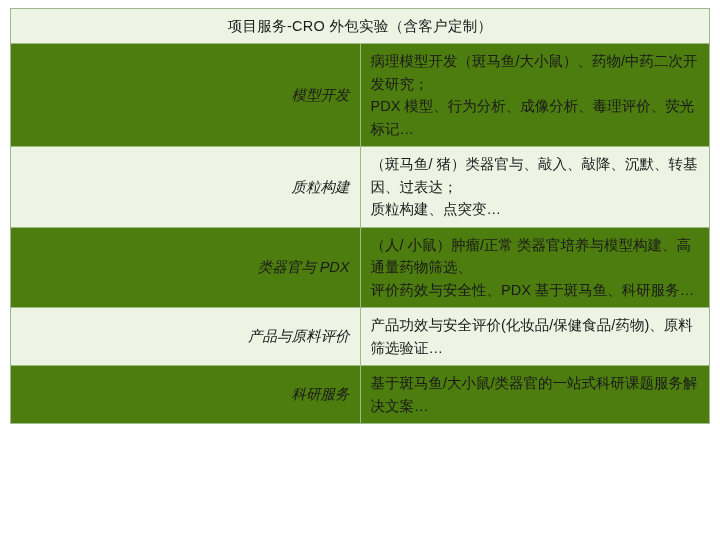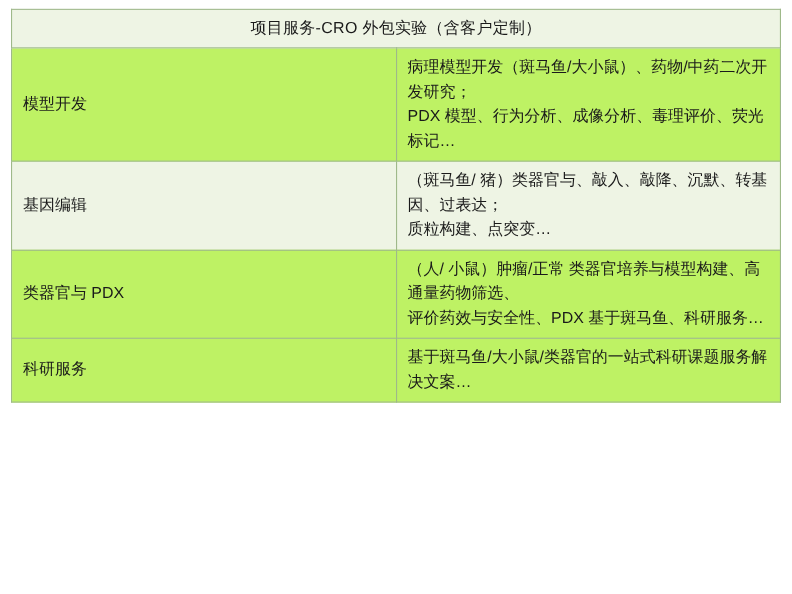--- a/index.html
+++ b/index.html
@@ -36,29 +36,30 @@
   }
   .title-cell {
     background: #eef4e4;
     text-align: center;
     font-size: 15px;
     padding: 9px 6px;
     letter-spacing: 0.3px;
   }
   .cat-cell {
     width: 180px;
-    text-align: left;
+    text-align: right;
     font-size: 14.5px;
     padding: 6px 4px;
+    font-style: italic;
   }
   .desc-cell {
     text-align: left;
   }
   .row-light td {
-    background: #bef264;
+    background: #4d7c0f;
   }
   .row-tint td {
     background: #eef4e4;
   }
   .desc-line {
     display: block;
   }
 </style>
 </head>
 <body>
@@ -72,35 +73,41 @@
 
       <tr class="row-light">
         <td class="cat-cell">模型开发</td>
         <td class="desc-cell">
           <span class="desc-line">病理模型开发（斑马鱼/大小鼠）、药物/中药二次开发研究；</span>
           <span class="desc-line">PDX 模型、行为分析、成像分析、毒理评价、荧光标记…</span>
         </td>
       </tr>
 
       <tr class="row-tint">
-        <td class="cat-cell">基因编辑</td>
+        <td class="cat-cell">质粒构建</td>
         <td class="desc-cell">
           <span class="desc-line">（斑马鱼/ 猪）类器官与、敲入、敲降、沉默、转基因、过表达；</span>
           <span class="desc-line">质粒构建、点突变…</span>
         </td>
       </tr>
 
       <tr class="row-light">
         <td class="cat-cell">类器官与 PDX</td>
         <td class="desc-cell">
           <span class="desc-line">（人/ 小鼠）肿瘤/正常 类器官培养与模型构建、高通量药物筛选、</span>
           <span class="desc-line">评价药效与安全性、PDX 基于斑马鱼、科研服务…</span>
         </td>
       </tr>
 
+      <tr class="row-tint">
+        <td class="cat-cell">产品与原料评价</td>
+        <td class="desc-cell">
+          <span class="desc-line">产品功效与安全评价(化妆品/保健食品/药物)、原料筛选验证…</span>
+        </td>
+      </tr>
 
 
 
       <tr class="row-light">
         <td class="cat-cell">科研服务</td>
         <td class="desc-cell">
           <span class="desc-line">基于斑马鱼/大小鼠/类器官的一站式科研课题服务解决文案…</span>
         </td>
       </tr>
 

